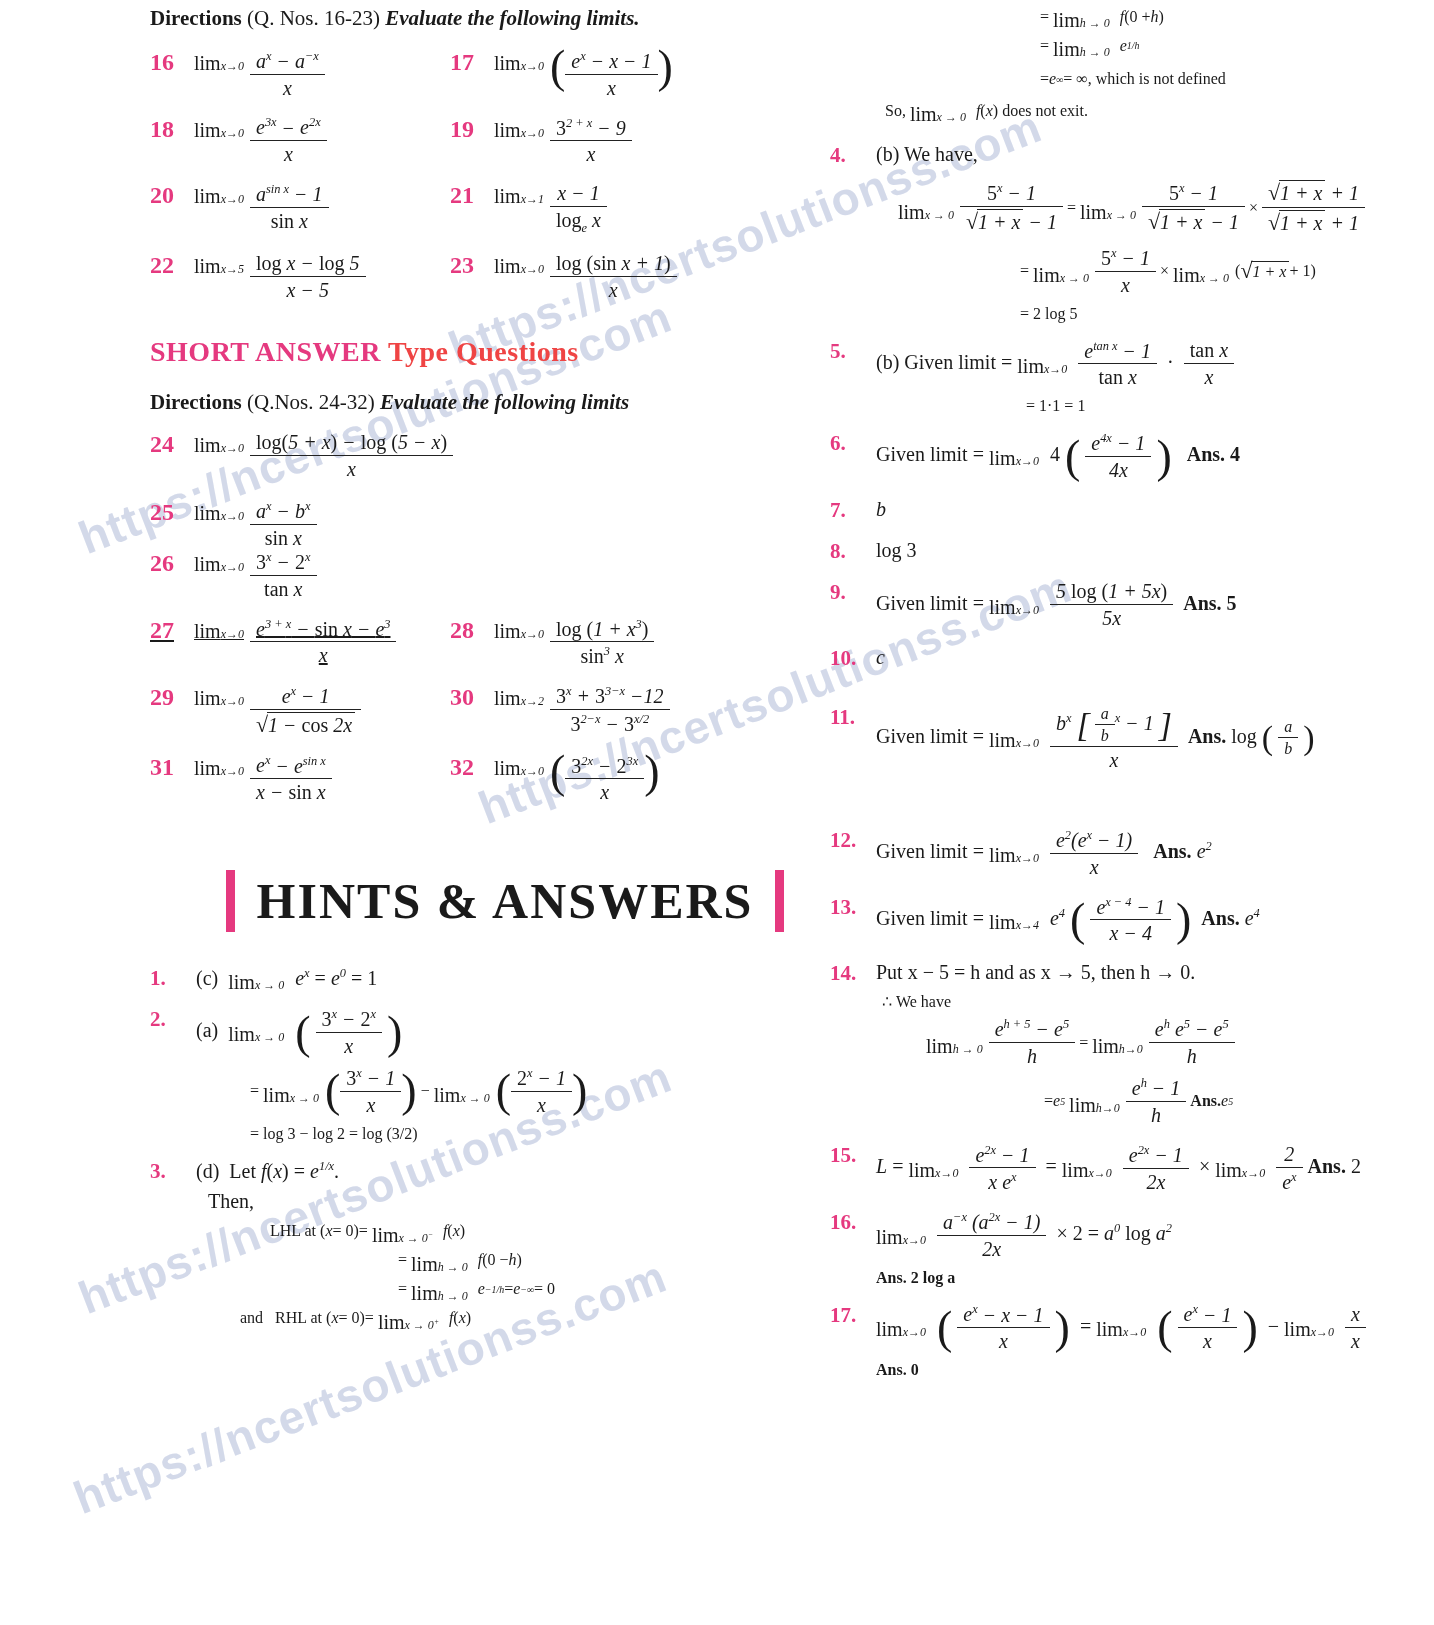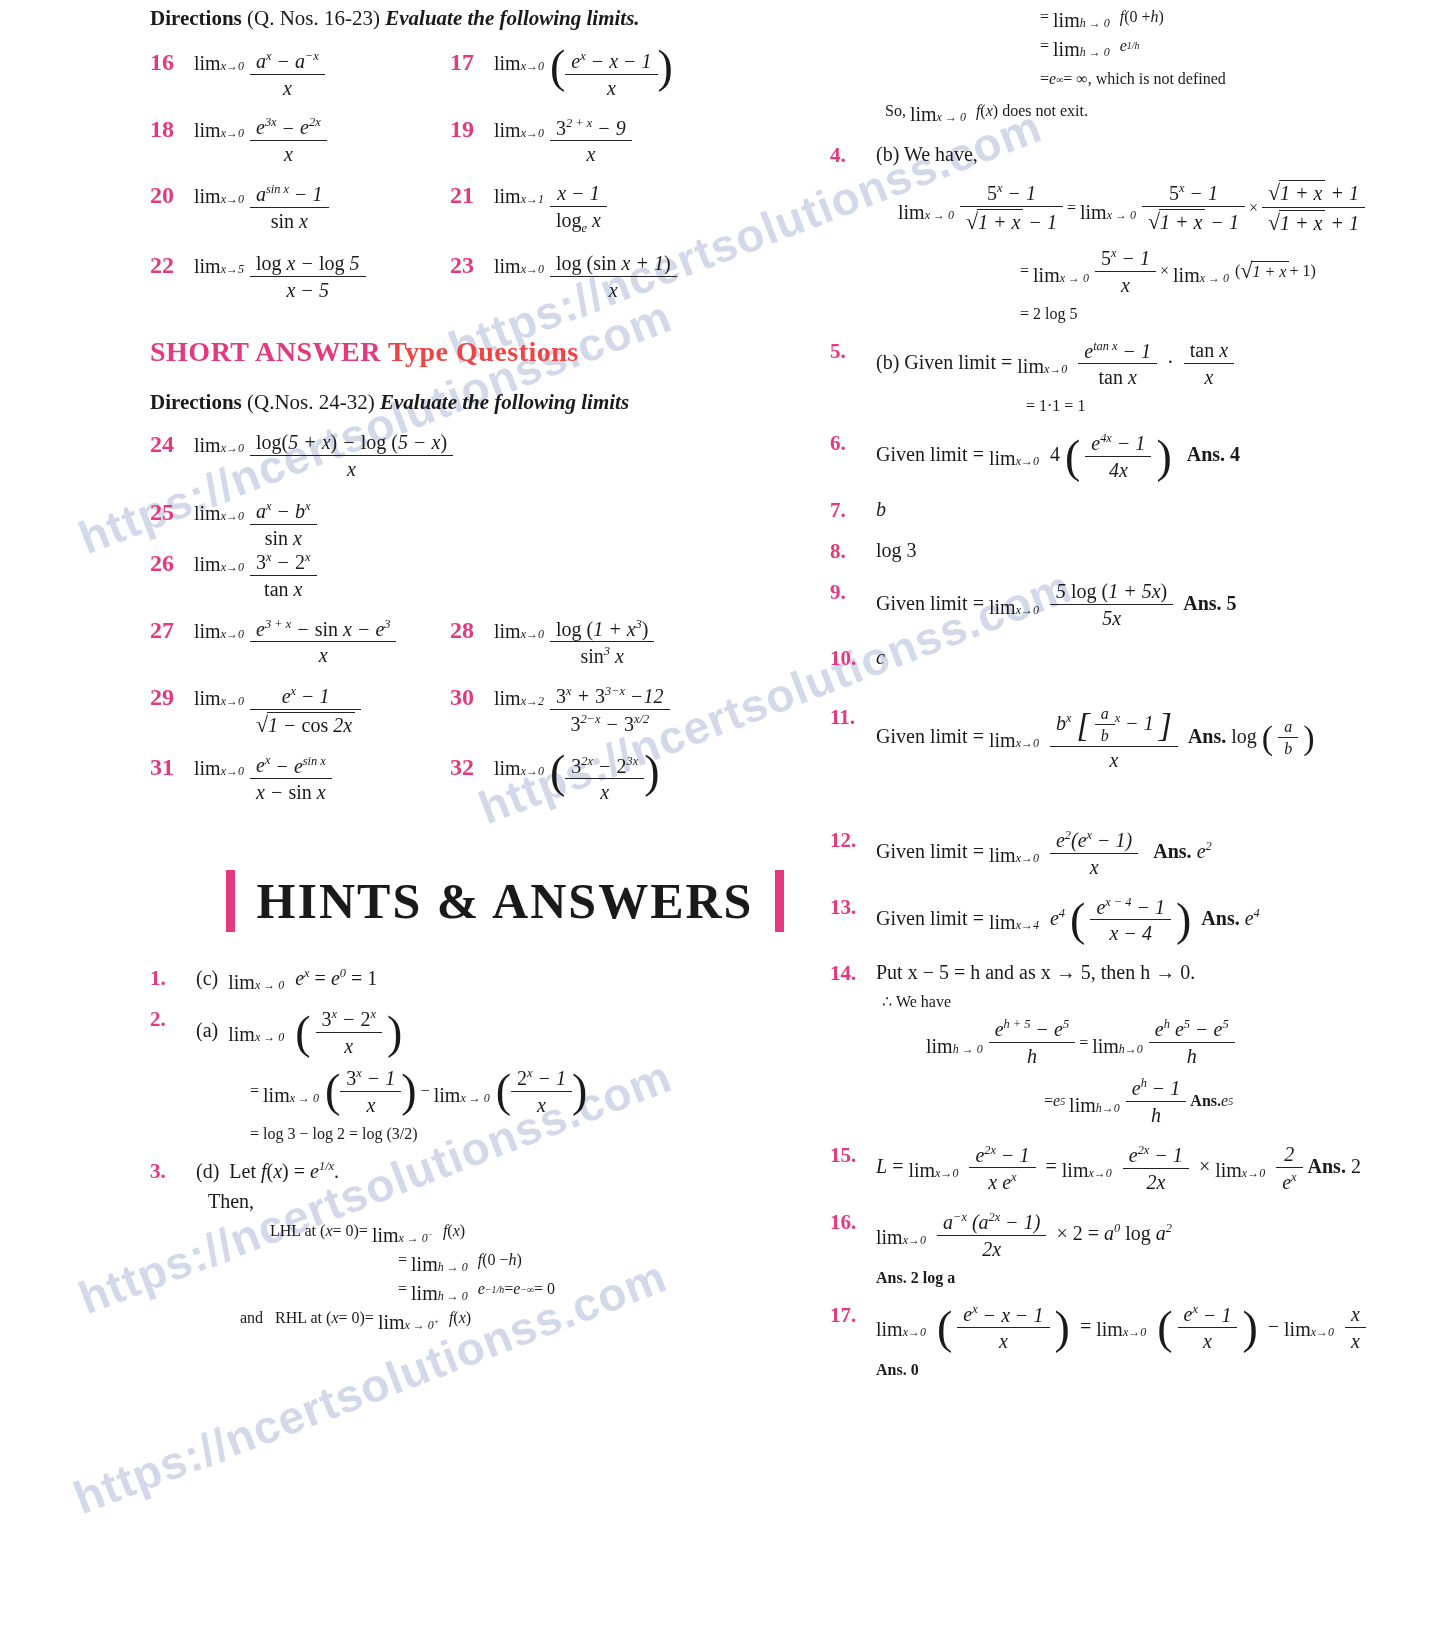--- a/index.html
+++ b/index.html
@@ -214,21 +214,21 @@
         <span class="qno">26</span>
         <span class="lim"><span class="l">lim</span><span class="sub">x→0</span></span>
         <span class="frac">
           <span class="num"><span class="rm">3</span><sup>x</sup> − <span class="rm">2</span><sup>x</sup></span>
           <span class="den"><span class="rm">tan</span> <i>x</i></span>
         </span>
       </div>
     </div>
 
     <div class="row" style="margin-top:16px;">
-      <div class="cell" style="width:300px;">
+      <div class="cell" style="width:300px;text-decoration:underline;">
         <span class="qno">27</span>
         <span class="lim"><span class="l">lim</span><span class="sub">x→0</span></span>
         <span class="frac">
           <span class="num"><i>e</i><sup>3 + <i>x</i></sup> − <span class="rm">sin</span> <i>x</i> − <i>e</i><sup>3</sup></span>
           <span class="den"><i>x</i></span>
         </span>
       </div>
       <div class="cell">
         <span class="qno">28</span>
         <span class="lim"><span class="l">lim</span><span class="sub">x→0</span></span>

